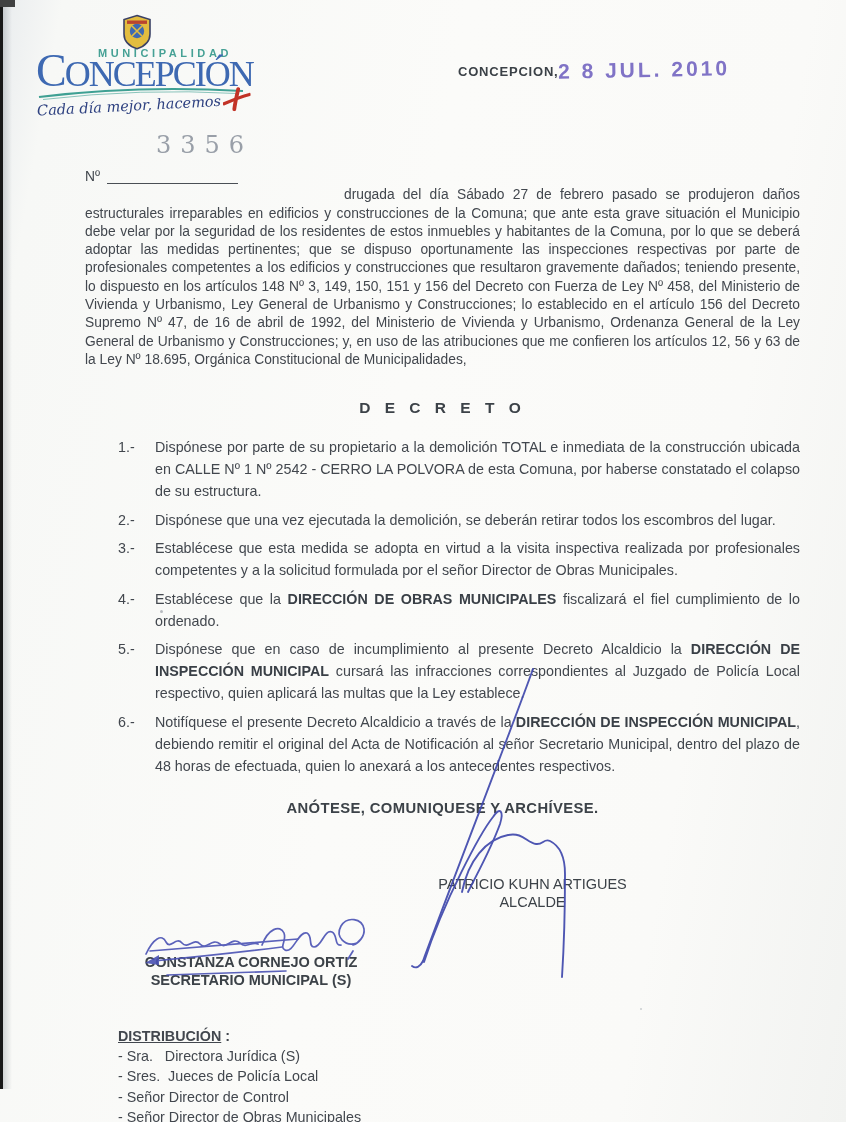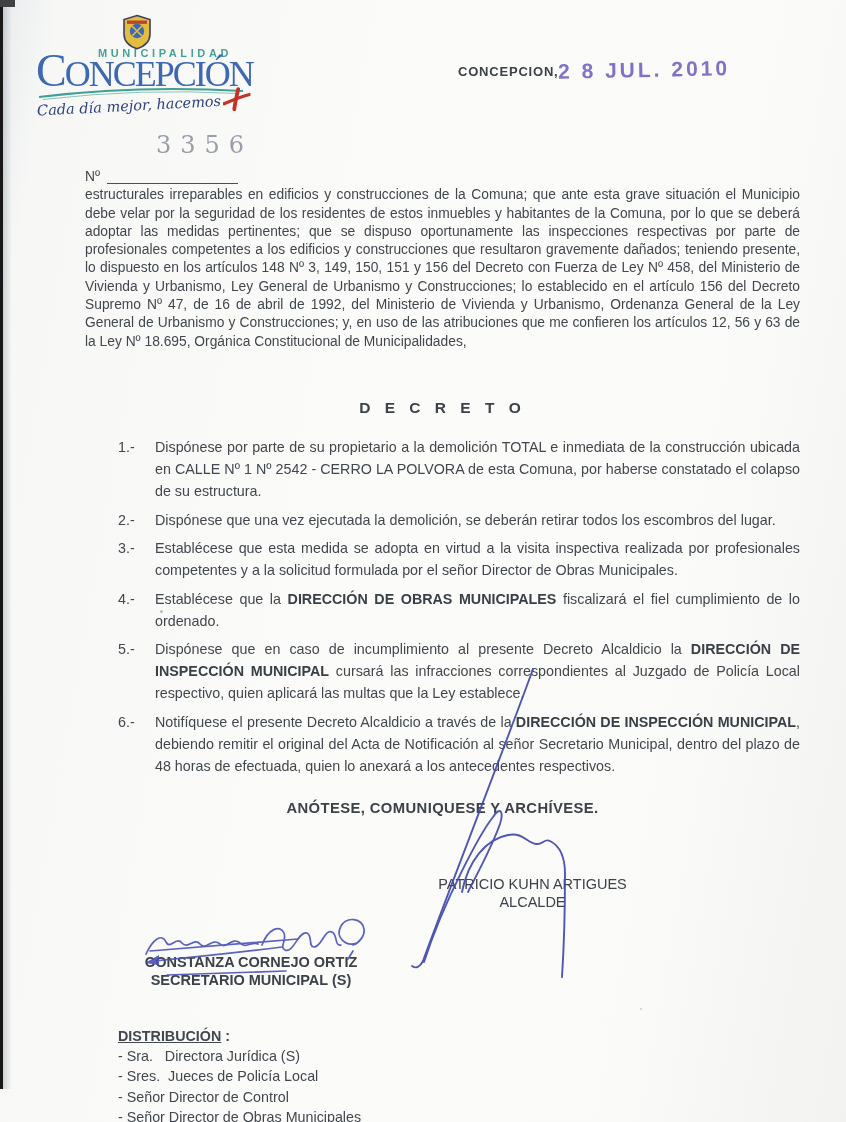--- a/index.html
+++ b/index.html
@@ -102,20 +102,21 @@
   <div class="city-line">CONCEPCION,</div>
   <div class="date-stamp">2 8 JUL. 2010</div>
 
   <div class="number-stamp">3356</div>
 
   <div class="vistos">
     <div class="vline1">
       <span class="num-prefix">Nº</span>
       <span class="blank-line"></span>
     </div>
+    <div class="vline2">drugada del día Sábado 27 de febrero pasado se produjeron daños</div>
     <div class="vbody">estructurales irreparables en edificios y construcciones de la Comuna; que ante esta grave situación el Municipio debe velar por la seguridad de los residentes de estos inmuebles y habitantes de la Comuna, por lo que se deberá adoptar las medidas pertinentes; que se dispuso oportunamente las inspecciones respectivas por parte de profesionales competentes a los edificios y construcciones que resultaron gravemente dañados; teniendo presente, lo dispuesto en los artículos 148 Nº 3, 149, 150, 151 y 156 del Decreto con Fuerza de Ley Nº 458, del Ministerio de Vivienda y Urbanismo, Ley General de Urbanismo y Construcciones; lo establecido en el artículo 156 del Decreto Supremo Nº 47, de 16 de abril de 1992, del Ministerio de Vivienda y Urbanismo, Ordenanza General de la Ley General de Urbanismo y Construcciones; y, en uso de las atribuciones que me confieren los artículos 12, 56 y 63 de la Ley Nº 18.695, Orgánica Constitucional de Municipalidades,</div>
   </div>
 
   <div class="decree-heading">D E C R E T O</div>
 
   <div class="decree-items">
       <div class="decree-item">
         <span class="item-num">1.-</span>
         <div class="item-body"><span>Dispónese por parte de su propietario a la demolición TOTAL e inmediata de la construcción ubicada en CALLE Nº 1 Nº 2542 - CERRO LA POLVORA de esta Comuna, por haberse constatado el colapso de su estructura.</span></div>
       </div>

